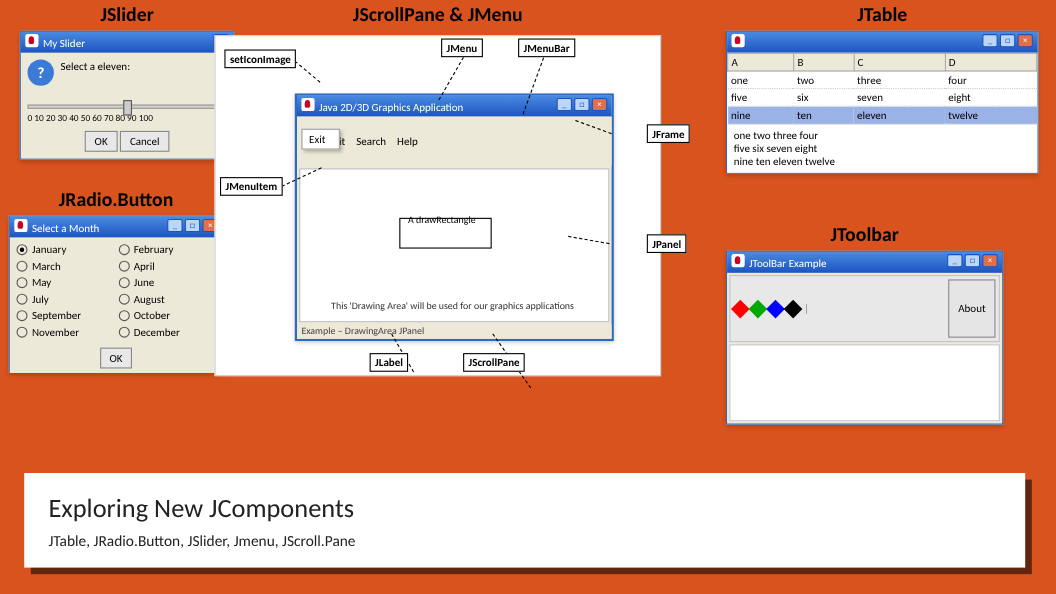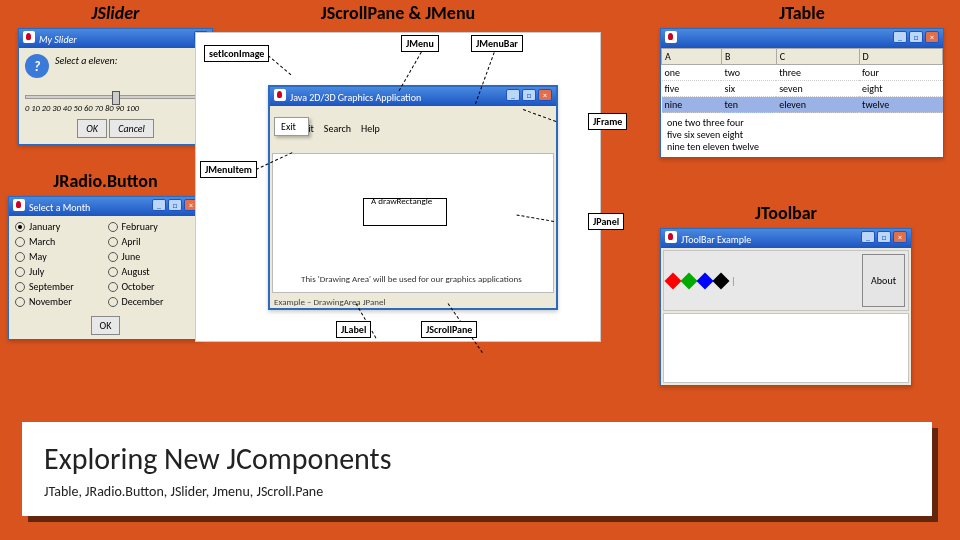--- a/index.html
+++ b/index.html
@@ -77,21 +77,21 @@
     background: #fff;
     border: 1px solid #000;
     font-size: 10px;
     font-weight: bold;
     padding: 1px 4px;
     position: absolute;
     z-index: 5;
   }
 
   
-  #jslider-block { position:absolute; left:18px; top:2px; width:195px;font-style:italic; }
+  #jslider-block { position:absolute; left:18px; top:2px; width:195px; }
   .slider-body { padding: 6px; background:#ece9d8; }
   .qmark {
     width: 24px; height: 24px; border-radius:50%;
     background: #3b7ad8; color:#fff; font-weight:bold;
     font-size:14px; display:flex; align-items:center; justify-content:center;
     float:left; margin-right:6px;
   }
   .slider-track { margin-top:28px; height: 4px; background:#d1cfc6; border:1px solid #999; position:relative; }
   .slider-thumb { position:absolute; top:-5px; left:48%; width:8px; height:14px; background:#ccc; border:1px solid #555; }
   .slider-ticks { font-size:8.5px; letter-spacing:0; margin-top:4px; }
@@ -171,21 +171,21 @@
   .jtb-btn { border:1px solid #888; background:#e5e5e5; padding:19px 8px; font-size:10px; margin-left:auto;}
   .jtb-text { background:#fff; height:70px; margin:2px; border:1px solid #c4c4c4; }
 
   
   #footer-card {
     position:absolute; left:22px; bottom:24px;
     width:910px; background:#fff;
     padding:18px 22px 16px;
     box-shadow: 6px 6px 0 rgba(0,0,0,0.55);
   }
-  #footer-card h1 { margin:0; font-size:30px; font-weight:400; color:#222; }
+  #footer-card h1 { margin:0; font-size:24px; font-weight:400; color:#222; }
   #footer-card .sub { font-size:14px; color:#222; margin-top:6px; }
 </style>
 </head>
 <body>
 
 <div id="jslider-block">
   <div class="heading">JSlider</div>
   <div class="win">
     <div class="titlebar">
       <span><span class="java-ico"></span><span>My Slider</span></span>

